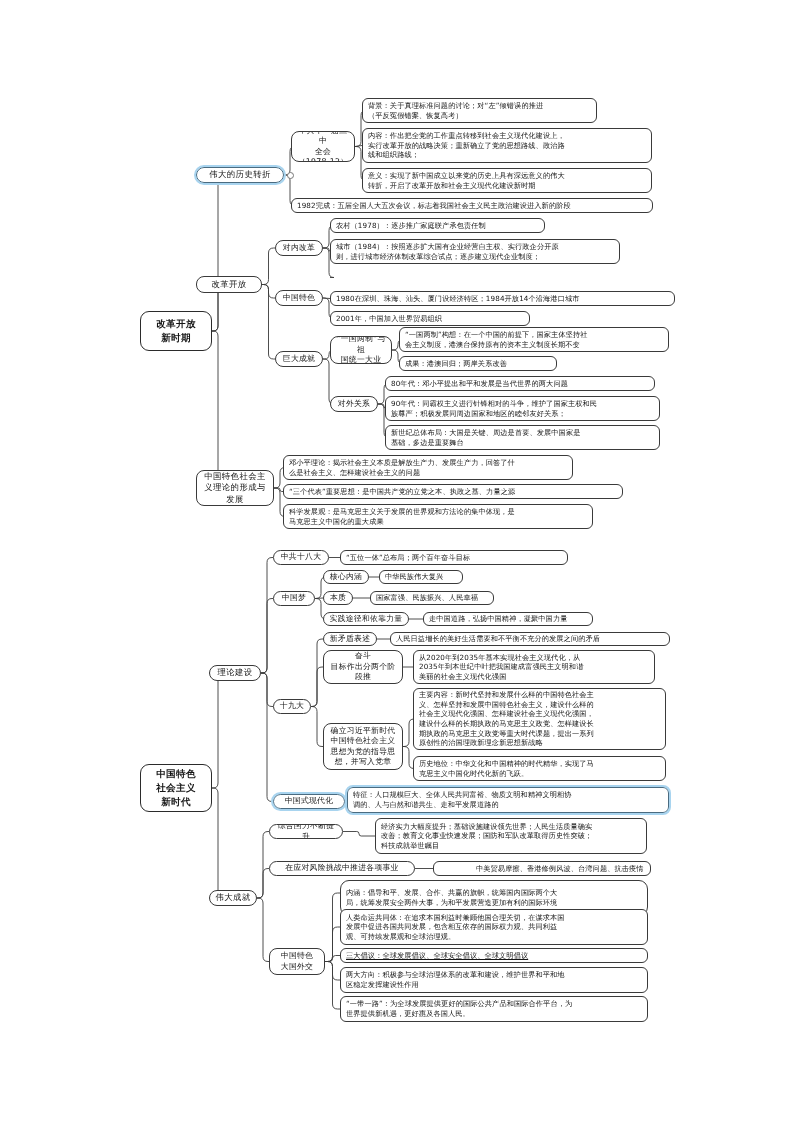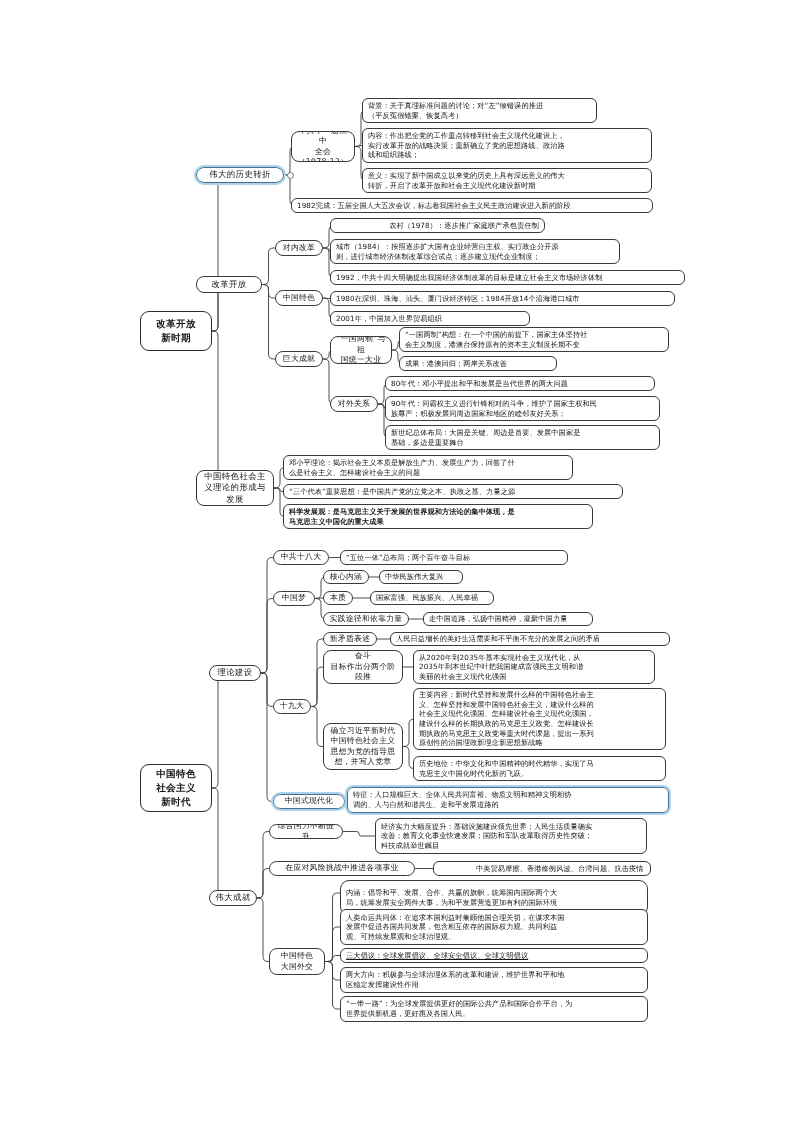--- a/index.html
+++ b/index.html
@@ -170,24 +170,23 @@
     <div class="node leaf" style="left: 362px; top: 98px; width: 235px; height: 25px;"><span class="txt">背景：关于真理标准问题的讨论；对“左”倾错误的推进
 （平反冤假错案、恢复高考）</span></div>
     <div class="node leaf" style="left: 362px; top: 128px; width: 290px; height: 35px;"><span class="txt">内容：作出把全党的工作重点转移到社会主义现代化建设上，
 实行改革开放的战略决策；重新确立了党的思想路线、政治路
 线和组织路线；</span></div>
     <div class="node leaf" style="left: 362px; top: 168px; width: 290px; height: 25px;"><span class="txt">意义：实现了新中国成立以来党的历史上具有深远意义的伟大
 转折，开启了改革开放和社会主义现代化建设新时期</span></div>
     <div class="node leaf" style="left: 291px; top: 198px; width: 362px; height: 15px;"><span class="txt">1982完成：五届全国人大五次会议，标志着我国社会主义民主政治建设进入新的阶段</span></div>
     <div class="node lvl1" style="left: 196px; top: 276px; width: 66px; height: 17px;"><span class="txt">改革开放</span></div>
     <div class="node lvl2" style="left: 275px; top: 240px; width: 48px; height: 16px;"><span class="txt">对内改革</span></div>
-    <div class="node leaf" style="left: 330px; top: 218px; width: 215px; height: 15px; text-align: right;"><span class="txt">农村（1978）：逐步推广家庭联产承包责任制</span></div>
+    <div class="node leaf" style="left: 330px; top: 218px; width: 215px; height: 15px;"><span class="txt">农村（1978）：逐步推广家庭联产承包责任制</span></div>
     <div class="node leaf" style="left: 330px; top: 239px; width: 290px; height: 25px;"><span class="txt">城市（1984）：按照逐步扩大国有企业经营自主权、实行政企分开原
 则，进行城市经济体制改革综合试点；逐步建立现代企业制度；</span></div>
-    <div class="node leaf" style="left: 330px; top: 270px; width: 355px; height: 15px;"><span class="txt">1992，中共十四大明确提出我国经济体制改革的目标是建立社会主义市场经济体制</span></div>
     <div class="node lvl2" style="left: 275px; top: 290px; width: 48px; height: 16px;"><span class="txt">中国特色</span></div>
     <div class="node leaf" style="left: 330px; top: 291px; width: 345px; height: 15px;"><span class="txt">1980在深圳、珠海、汕头、厦门设经济特区；1984开放14个沿海港口城市</span></div>
     <div class="node leaf" style="left: 330px; top: 311px; width: 200px; height: 15px;"><span class="txt">2001年，中国加入世界贸易组织</span></div>
     <div class="node lvl2" style="left: 275px; top: 351px; width: 48px; height: 16px;"><span class="txt">巨大成就</span></div>
     <div class="node lvl2" style="left: 330px; top: 336px; width: 62px; height: 28px;"><span class="txt">“一国两制”与祖
 国统一大业</span></div>
     <div class="node leaf" style="left: 399px; top: 327px; width: 270px; height: 25px;"><span class="txt">“一国两制”构想：在一个中国的前提下，国家主体坚持社
 会主义制度，港澳台保持原有的资本主义制度长期不变</span></div>
     <div class="node leaf" style="left: 399px; top: 356px; width: 158px; height: 15px;"><span class="txt">成果：港澳回归；两岸关系改善</span></div>
     <div class="node lvl2" style="left: 330px; top: 396px; width: 48px; height: 16px;"><span class="txt">对外关系</span></div>
@@ -195,21 +194,21 @@
     <div class="node leaf" style="left: 385px; top: 396px; width: 275px; height: 25px;"><span class="txt">90年代：同霸权主义进行针锋相对的斗争，维护了国家主权和民
 族尊严；积极发展同周边国家和地区的睦邻友好关系；</span></div>
     <div class="node leaf" style="left: 385px; top: 425px; width: 275px; height: 25px;"><span class="txt">新世纪总体布局：大国是关键、周边是首要、发展中国家是
 基础，多边是重要舞台</span></div>
     <div class="node lvl1" style="left: 196px; top: 470px; width: 78px; height: 36px;"><span class="txt">中国特色社会主
 义理论的形成与
 发展</span></div>
     <div class="node leaf" style="left: 283px; top: 455px; width: 290px; height: 25px;"><span class="txt">邓小平理论：揭示社会主义本质是解放生产力、发展生产力，回答了什
 么是社会主义、怎样建设社会主义的问题</span></div>
     <div class="node leaf" style="left: 283px; top: 484px; width: 340px; height: 15px;"><span class="txt">“三个代表”重要思想：是中国共产党的立党之本、执政之基、力量之源</span></div>
-    <div class="node leaf" style="left: 283px; top: 504px; width: 310px; height: 25px; font-weight: bold;"><span class="txt">科学发展观：是马克思主义关于发展的世界观和方法论的集中体现，是
+    <div class="node leaf" style="left: 283px; top: 504px; width: 310px; height: 25px;"><span class="txt">科学发展观：是马克思主义关于发展的世界观和方法论的集中体现，是
 马克思主义中国化的重大成果</span></div>
     <div class="node root" style="left: 140px; top: 764px; width: 72px; height: 48px;"><span class="txt">中国特色
 社会主义
 新时代</span></div>
     <div class="node lvl1" style="left: 209px; top: 665px; width: 52px; height: 16px;"><span class="txt">理论建设</span></div>
     <div class="node lvl2" style="left: 273px; top: 550px; width: 56px; height: 15px;"><span class="txt">中共十八大</span></div>
     <div class="node leaf" style="left: 340px; top: 550px; width: 228px; height: 15px;"><span class="txt">“五位一体”总布局；两个百年奋斗目标</span></div>
     <div class="node lvl2" style="left: 273px; top: 591px; width: 42px; height: 15px;"><span class="txt">中国梦</span></div>
     <div class="node lvl2" style="left: 323px; top: 570px; width: 46px; height: 14px;"><span class="txt">核心内涵</span></div>
     <div class="node leaf" style="left: 379px; top: 570px; width: 84px; height: 14px;"><span class="txt">中华民族伟大复兴</span></div>

